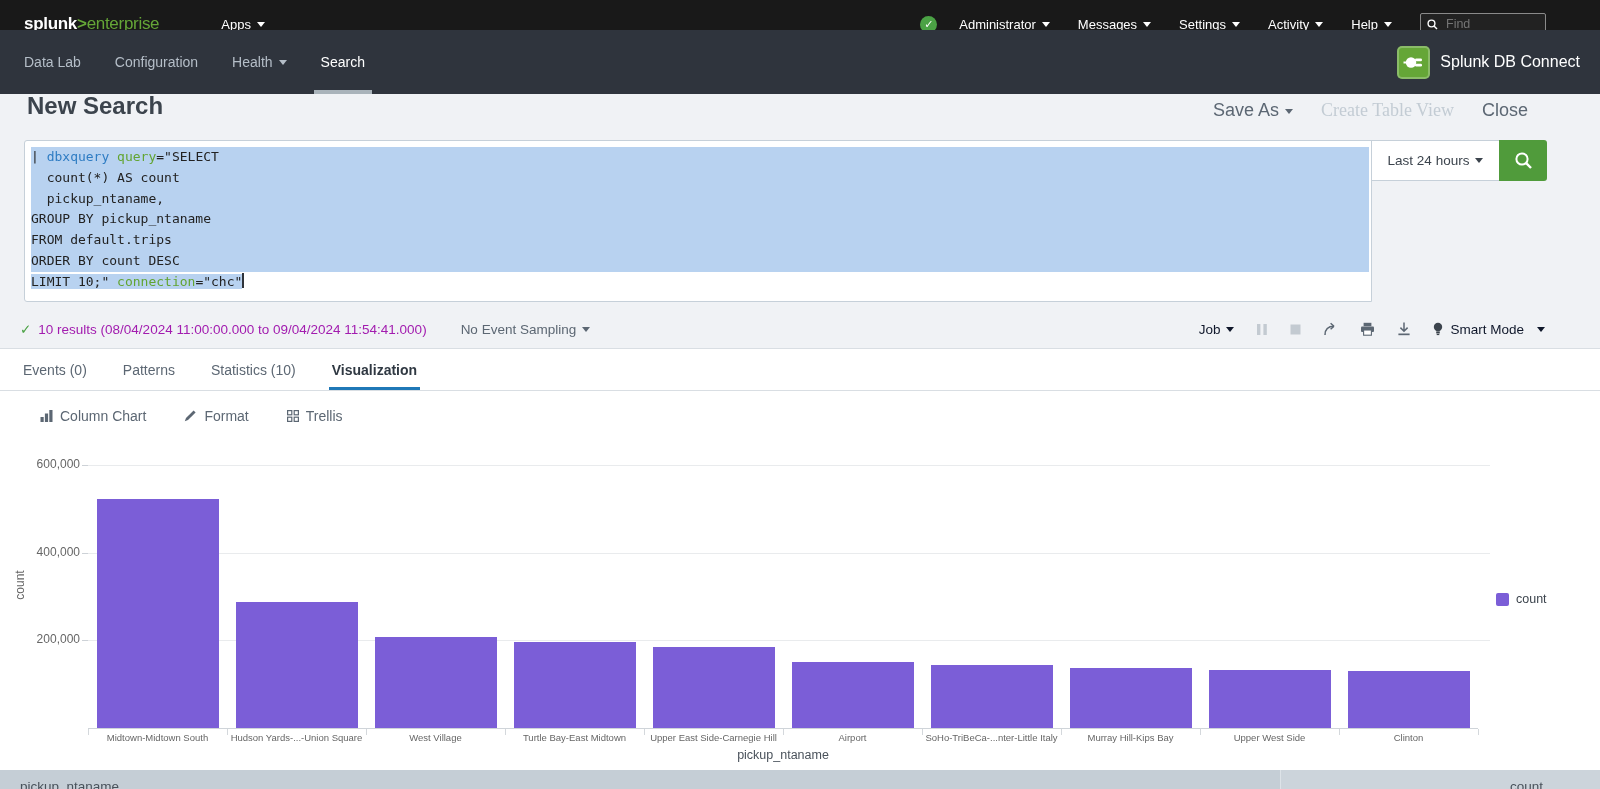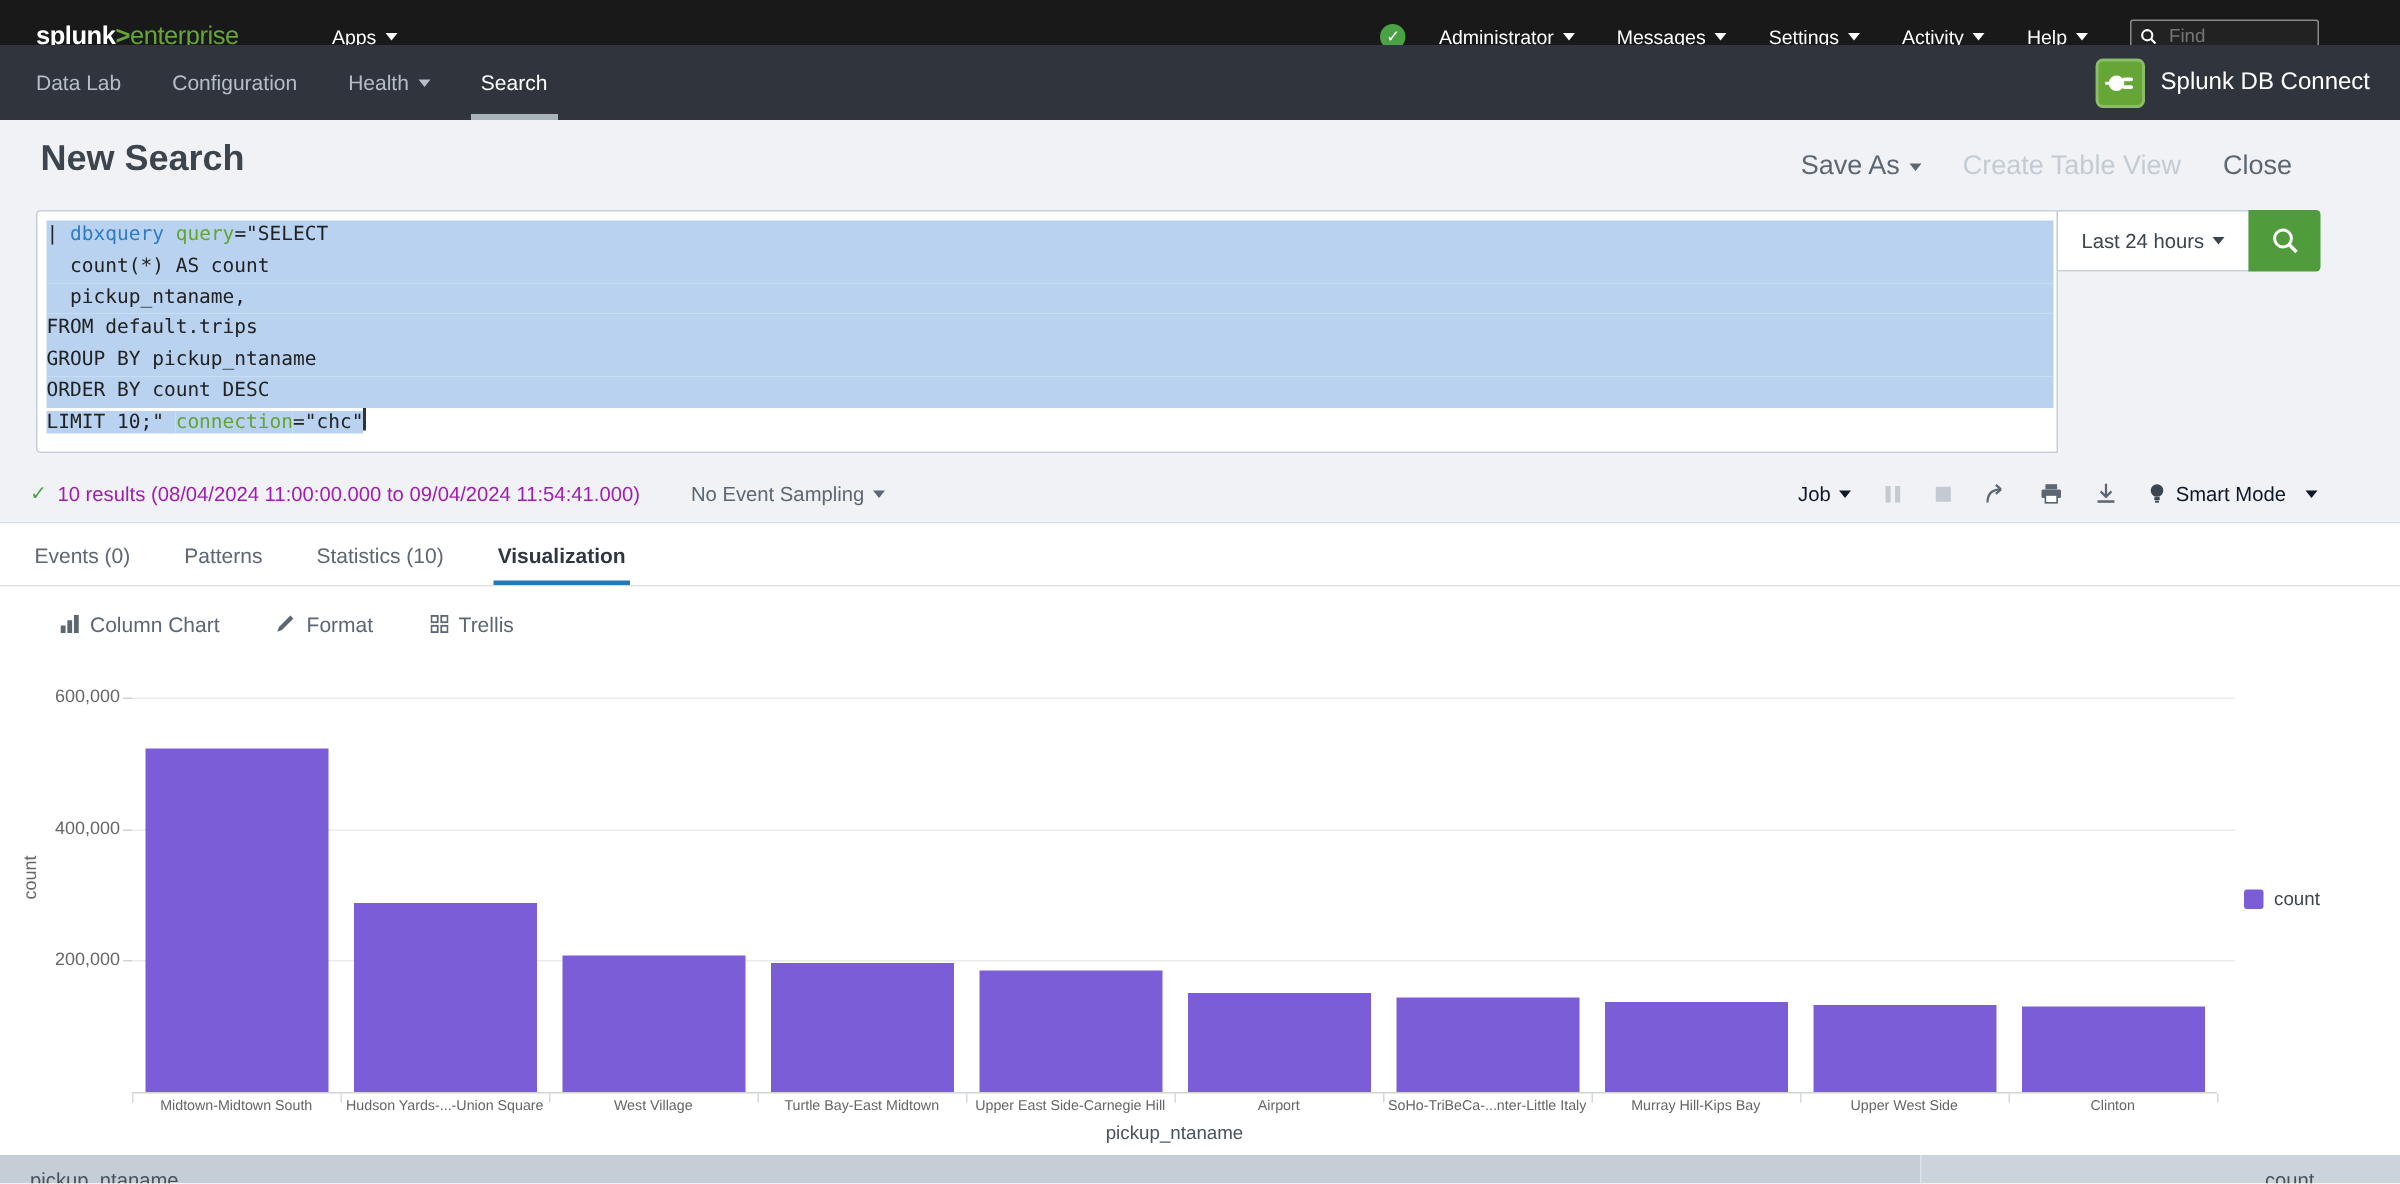--- a/index.html
+++ b/index.html
@@ -17,35 +17,35 @@
   .topbar-right{margin-left:auto;display:flex;align-items:center;}
   .status-circle{width:17px;height:17px;border-radius:50%;background:#4ba245;color:#fff;font-size:11px;
                  display:flex;align-items:center;justify-content:center;margin-right:22px;font-family:"DejaVu Sans",sans-serif;}
   .tmenu{color:#fff;font-size:13px;margin-right:28px;white-space:nowrap;}
   .findbox{width:112px;height:20px;background:#222;border:1px solid #8a8a8a;border-radius:2px;
            display:flex;align-items:center;padding:0 6px;gap:6px;margin-right:54px;}
   .findbox input{background:transparent;border:none;outline:none;color:#fff;font-size:12.5px;width:80px;
                  font-family:"Liberation Sans",sans-serif;}
 
   
-  .appbar{position:absolute;top:30px;left:0;right:0;height:50px;background:#2f343d;display:flex;align-items:center;z-index:5;}
+  .appbar{position:absolute;top:30px;left:0;right:0;height:64px;background:#2f343d;display:flex;align-items:center;z-index:5;}
   .appbar-item{height:100%;display:flex;align-items:center;position:relative;padding:0 9px;margin-right:16px;
                color:#b5bec8;font-size:14px;white-space:nowrap;}
   .appbar-item:first-child{margin-left:15px;}
   .appbar-item.active{color:#fff;}
   .appbar-item.active::after{content:'';position:absolute;left:2px;right:2px;bottom:0;height:4px;background:#a9b3ba;}
   .dbx-brand{margin-left:auto;margin-right:20px;display:flex;align-items:center;gap:10px;color:#fff;font-size:16px;}
   .dbx-icon{width:33px;height:33px;border-radius:5px;background:#65a637;display:flex;align-items:center;justify-content:center;
             box-shadow:inset 0 0 0 2px rgba(255,255,255,.25);}
 
   
   .gray-section{position:absolute;top:80px;left:0;right:0;height:268px;background:#f0f2f5;border-bottom:1px solid #d9dee3;}
   .page-title{position:absolute;top:12px;left:27px;font-size:24px;font-weight:bold;color:#3c444d;}
   .header-actions{position:absolute;top:20px;right:72px;display:flex;gap:28px;font-size:18px;color:#5c6773;}
-  .header-actions .disabled{color:#c3ccd4;}
+  .header-actions .disabled{color:#c3ccd4;font-family:Liberation Serif, serif;}
 
   
   .search-box{position:absolute;top:60px;left:24px;width:1348px;height:162px;background:#fff;
               border:1px solid #c6d0d9;border-radius:3px 0 0 3px;box-sizing:border-box;
               font-family:"DejaVu Sans Mono","Liberation Mono",monospace;font-size:13px;line-height:20.8px;
               color:#222;padding:6px 2px 0 6px;overflow:hidden;cursor:text;}
   .qline{white-space:pre;}
   .qline.sel-full{background:#b8d2f0;}
   .sel-text{background:#b8d2f0;}
   .tk-p{color:#222;} .tk-b{color:#2e7cc3;} .tk-g{color:#62a431;}
@@ -160,22 +160,22 @@
     <span><span>Save As</span><span class="caret"></span></span>
     <span class="disabled">Create Table View</span>
     <span>Close</span>
   </div>
 
   <div class="search-box">
     <div>
         <div class="qline sel-full"><span class="tk-p">| </span><span class="tk-b">dbxquery</span><span class="tk-p"> </span><span class="tk-g">query</span><span class="tk-p">="SELECT</span></div>
         <div class="qline sel-full"><span class="tk-p">  count(*) AS count</span></div>
         <div class="qline sel-full"><span class="tk-p">  pickup_ntaname,</span></div>
+        <div class="qline sel-full"><span class="tk-p">GROUP BY pickup_ntaname</span></div>
         <div class="qline sel-full"><span class="tk-p">FROM default.trips</span></div>
-        <div class="qline sel-full"><span class="tk-p">GROUP BY pickup_ntaname</span></div>
         <div class="qline sel-full"><span class="tk-p">ORDER BY count DESC</span></div>
         <div class="qline"><span class="tk-p sel-text">LIMIT 10;" </span><span class="tk-g sel-text">connection</span><span class="tk-p sel-text">="chc"</span><span class="text-caret"></span></div>
       </div>
   </div>
   <div class="timepicker">
     <span>Last 24 hours</span>
       <span class="caret"></span>
   </div>
   <button class="search-btn">
     <span>

